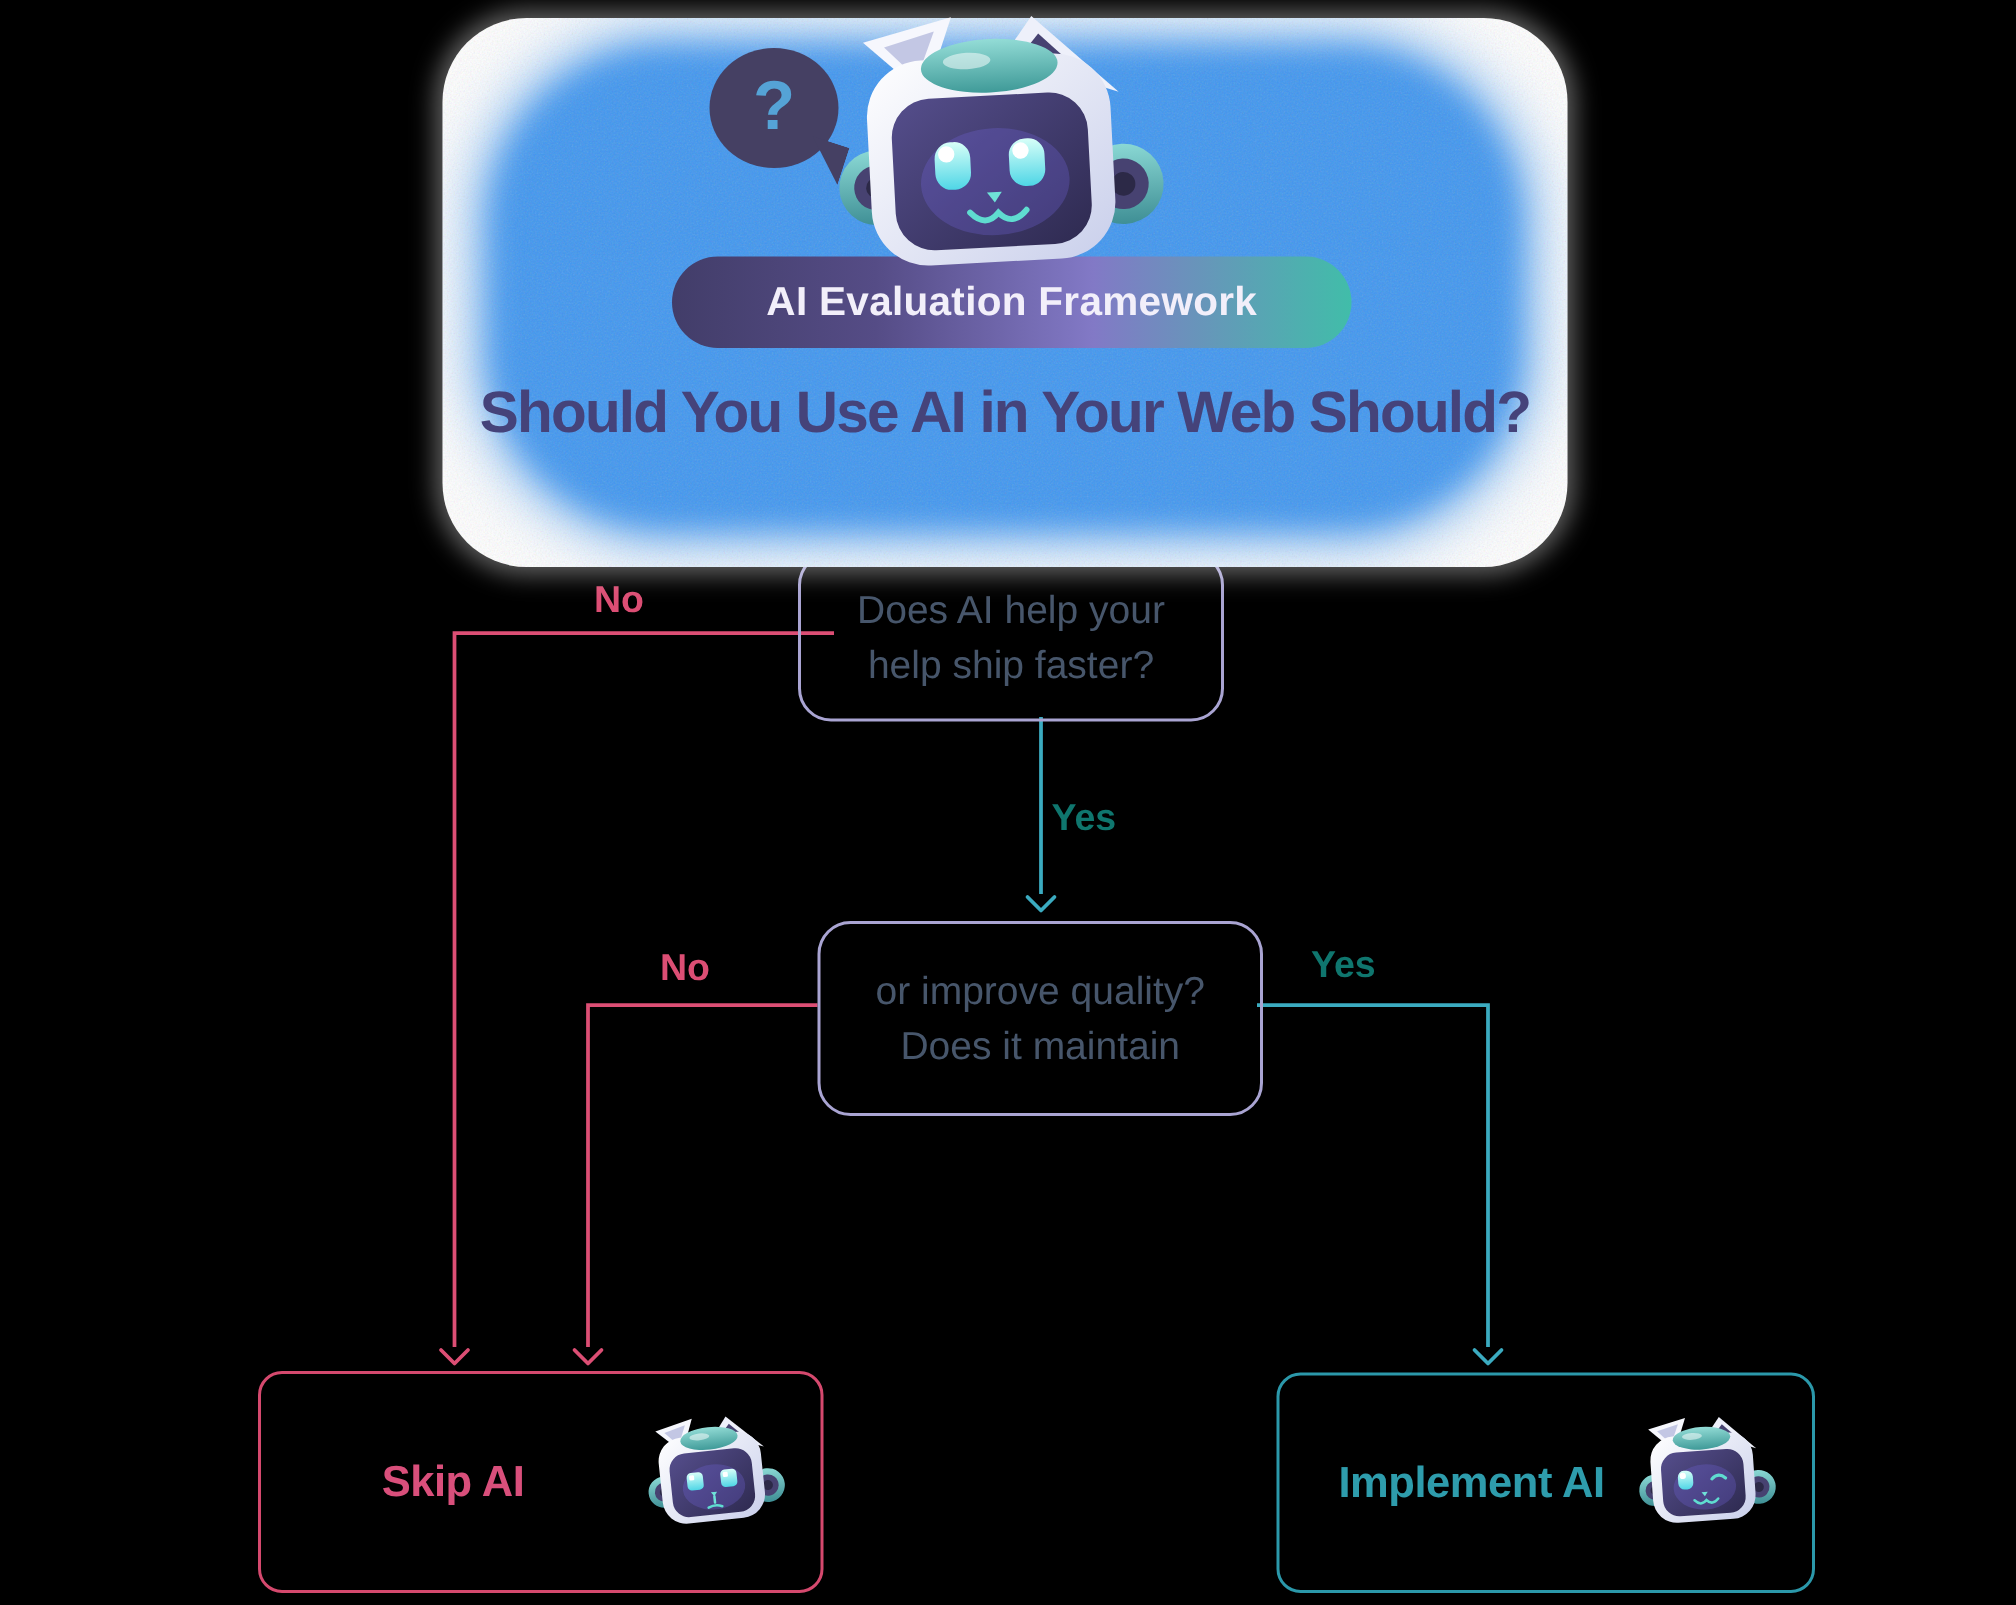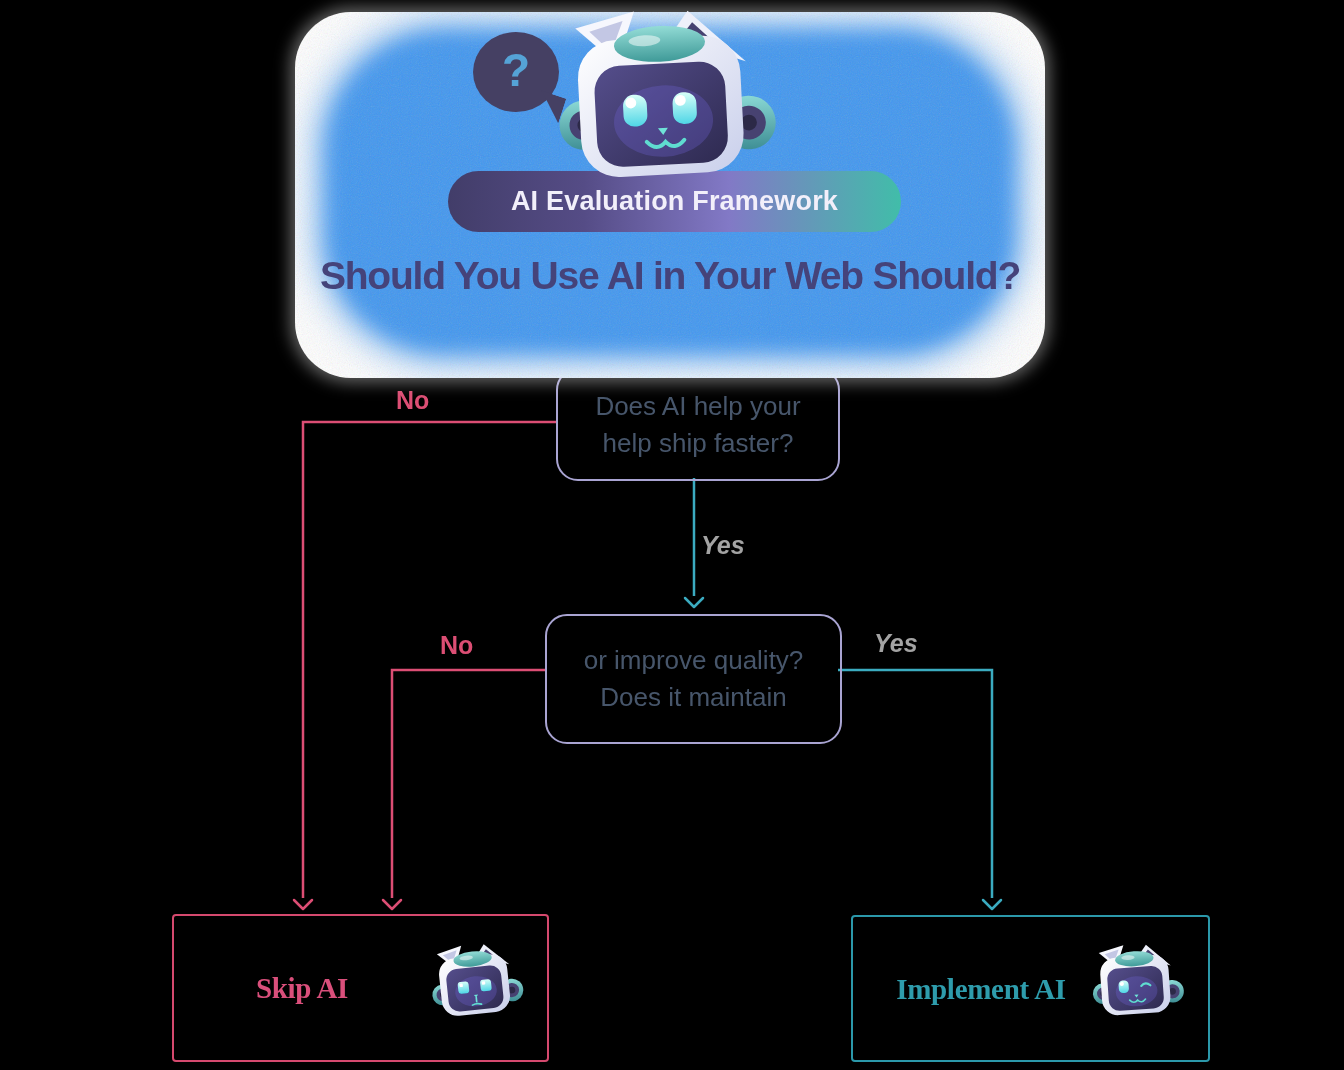--- a/index.html
+++ b/index.html
@@ -41,32 +41,32 @@
   .badge-label{color:#F2EFFA;font-size:27px;font-weight:bold;letter-spacing:0.2px;}
   .hero-title{
     position:absolute;left:50%;top:242px;transform:translateX(-50%);
     white-space:nowrap;color:#45437A;font-size:39px;font-weight:800;
     letter-spacing:-1.2px;z-index:2;
   }
   
   .connectors{position:absolute;inset:0;z-index:1;}
   .edge-label{position:absolute;font-size:25px;font-weight:bold;width:70px;text-align:left;z-index:2;}
   .edge-no{color:#DC4E74;}
-  .edge-yes{color:#a3a3a3;font-style:italic;}
+  .edge-yes{color:#0f766e;}
   
   .decision{
     position:absolute;border:2.5px solid #A9A4D2;border-radius:22px;z-index:2;
     display:flex;flex-direction:column;align-items:center;justify-content:center;
     color:#47566B;font-size:26px;line-height:37px;text-align:center;background:transparent;
   }
-  .decision-1{left:556px;top:368px;width:280px;height:109px;}
+  .decision-1{left:532px;top:368px;width:280px;height:109px;}
   .decision-2{left:545px;top:614px;width:293px;height:126px;}
   
   .outcome{
-    position:absolute;border-radius:4px;z-index:2;background:transparent;font-family:Liberation Serif, serif;
+    position:absolute;border-radius:16px;z-index:2;background:transparent;
   }
   .outcome-skip{left:172px;top:914px;width:373px;height:144px;border:2.5px solid #D5496E;}
   .outcome-impl{left:818px;top:915px;width:355px;height:143px;border:2.5px solid #2B98AA;margin-left:33px;}
   .outcome-text{
     position:absolute;left:8px;top:0;bottom:0;width:240px;
     display:flex;flex-direction:column;align-items:center;justify-content:center;
     font-size:29px;font-weight:bold;line-height:36px;text-align:center;letter-spacing:-0.3px;
   }
   .outcome-skip .outcome-text{color:#D94F7B;}
   .outcome-impl .outcome-text{color:#2E9CAC;}

